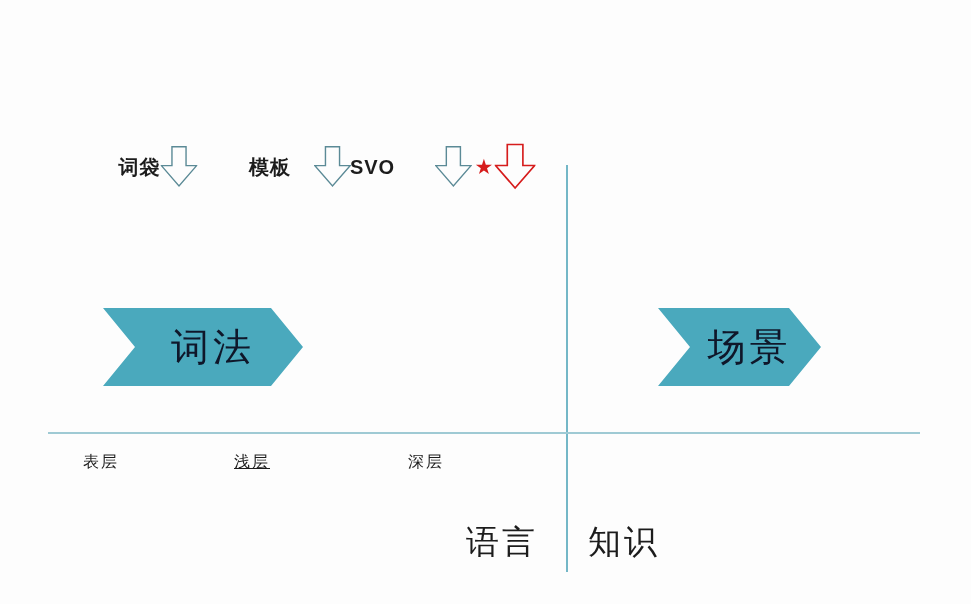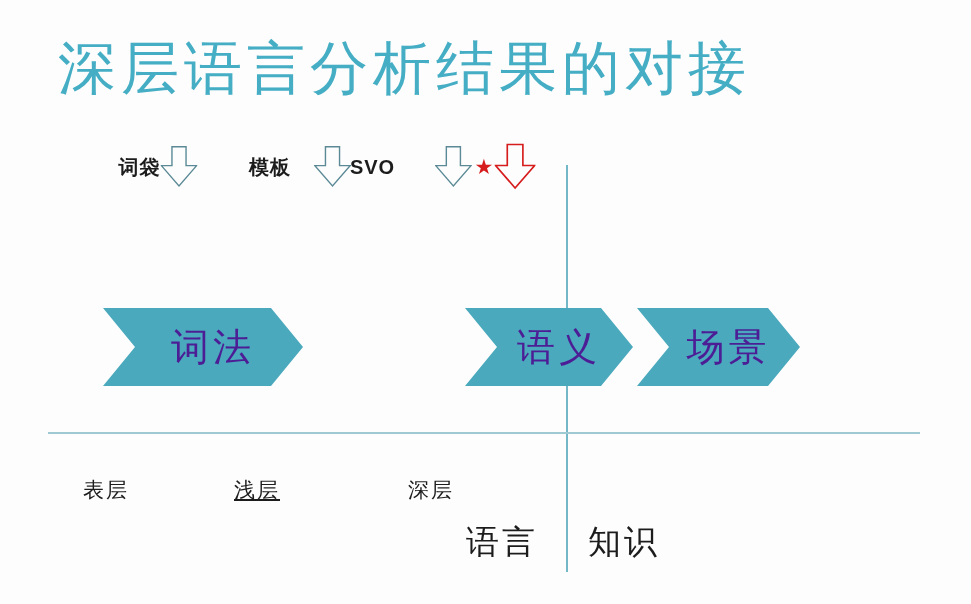--- a/index.html
+++ b/index.html
@@ -81,42 +81,41 @@
     top: 308px;
     height: 78px;
     background: var(--chevron_teal, #4aa9bd);
     clip-path: polygon(0% 0%, calc(100% - 32px) 0%, 100% 50%, calc(100% - 32px) 100%, 0% 100%, 32px 50%);
     z-index: 2;
     display: flex;
     align-items: center;
     justify-content: center;
   }
   .chevron .c-label {
-    color: #4c1d95;
+    color: #0f172a;
     font-size: 38px;
     letter-spacing: 4px;
     margin-left: 20px;   
     white-space: nowrap;
     font-family: "Liberation Serif", "DejaVu Serif", serif;
   }
   #chev-1 { left: 103px; width: 200px; }
   #chev-2 { left: 305px; width: 157px; }
   #chev-3 { left: 465px; width: 168px; }
-  #chev-4 { left: 637px; width: 163px; text-align: right; }
+  #chev-4 { left: 658px; width: 163px; text-align: right; }
 
   
   .depth-label {
     position: absolute;
     top: 449px;
-    font-size: 21px;
+    font-size: 16px;
     line-height: 26px;
     letter-spacing: 2px;
     color: var(--text_dark, #1c1c1c);
     white-space: nowrap;
-    margin-top: 28px;
   }
   #depth-surface { left: 83px; }
   #depth-shallow { left: 234px; text-decoration: underline; }
   #depth-deep    { left: 408px; }
 
   
   .bottom-label {
     position: absolute;
     top: 521px;
     font-size: 33px;
@@ -126,21 +125,20 @@
     white-space: nowrap;
   }
   #label-language { left: 440px; width: 98px; text-align: right; }
   #label-knowledge { left: 588px; }
 </style>
 </head>
 <body>
 
 <div id="slide">
 
-  <div class="slide-title">深层语言分析结果的对接</div>
 
   <div class="method-col" id="col-bow">
     <span class="m-label">词袋</span>
     <svg class="m-arrow" width="37" height="47" viewBox="0 0 42 47">
       <path d="M13 1 L29 1 L29 22.5 L41 22.5 L21 45.5 L1 22.5 L13 22.5 Z" fill="none" stroke="currentColor" stroke-width="1.6" stroke-linejoin="miter"></path>
     </svg>
   </div>
 
   <div class="method-col" id="col-tpl">
     <span class="m-label">模板</span>
@@ -162,23 +160,20 @@
       <path d="M13 1 L29 1 L29 22.5 L41 22.5 L21 45.5 L1 22.5 L13 22.5 Z" fill="none" stroke="currentColor" stroke-width="1.7" stroke-linejoin="miter"></path>
     </svg>
   </div>
 
   <div class="v-line"></div>
   <div class="h-line"></div>
 
   <div class="chevron" id="chev-1">
     <span class="c-label">词法</span>
   </div>
-  <div class="chevron" id="chev-3">
-    <span class="c-label">语义</span>
-  </div>
   <div class="chevron" id="chev-4">
     <span class="c-label">场景</span>
   </div>
 
   <div class="depth-label" id="depth-surface">表层</div>
   <div class="depth-label" id="depth-shallow">浅层</div>
   <div class="depth-label" id="depth-deep">深层</div>
 
   <div class="bottom-label" id="label-knowledge">知识</div>
   <div class="bottom-label" id="label-language">语言</div>

